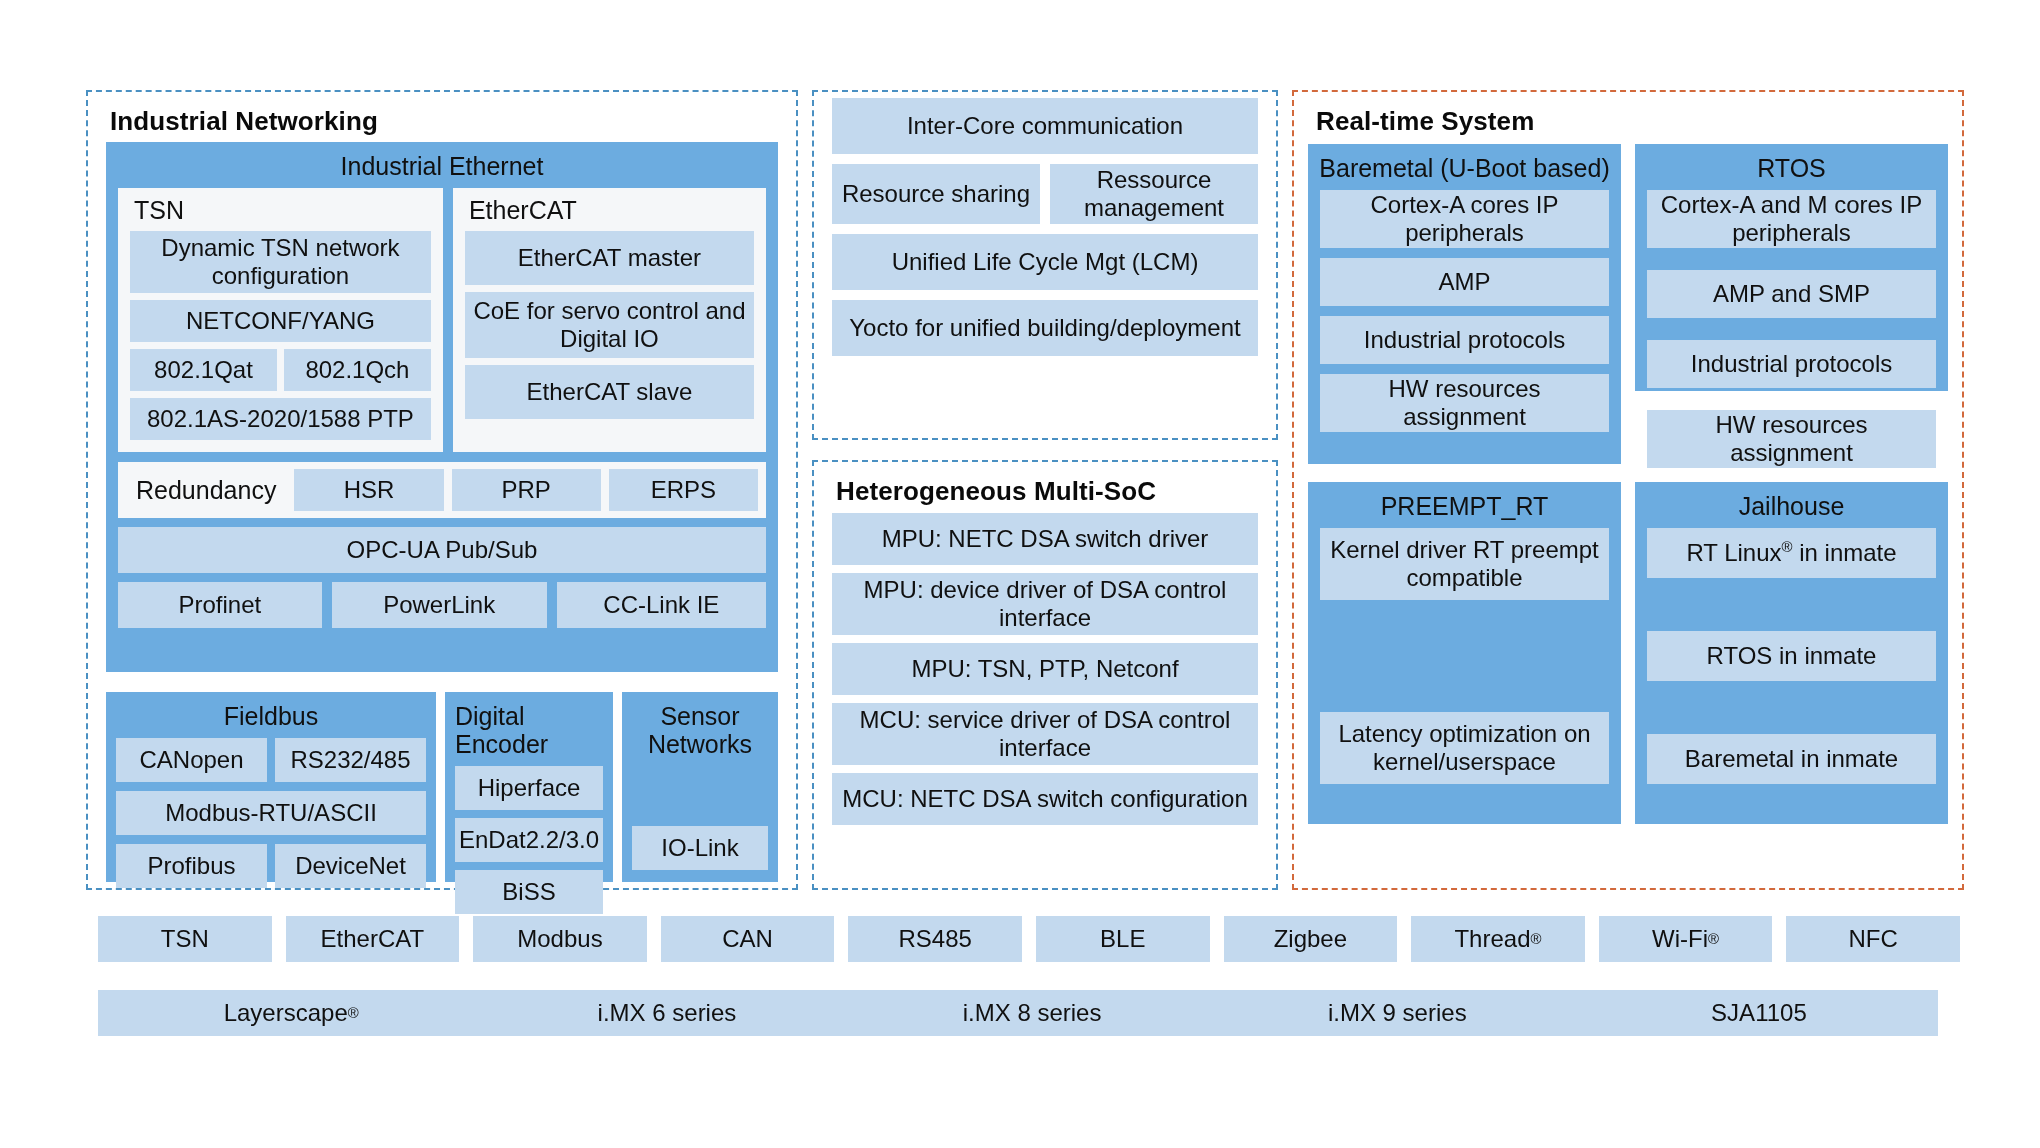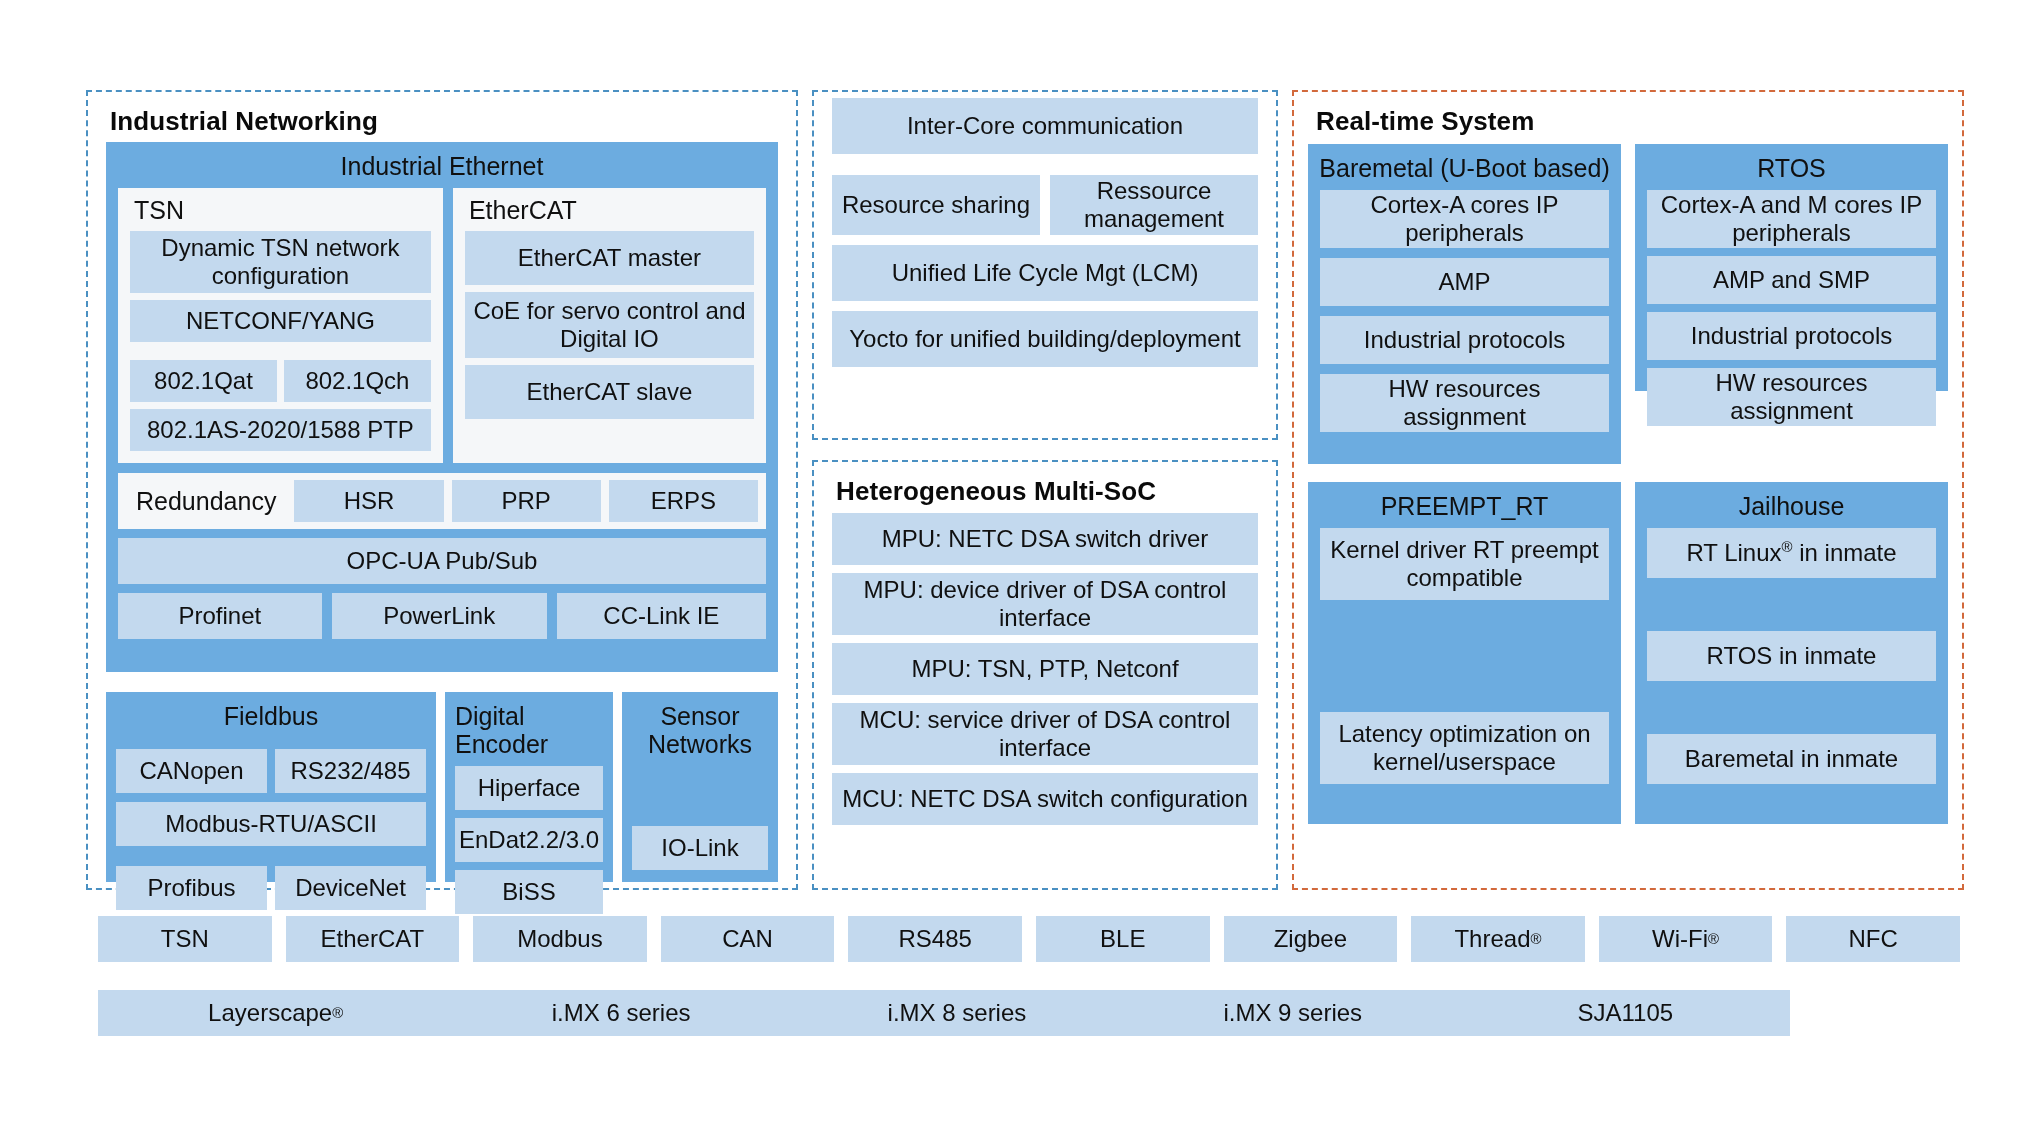--- a/index.html
+++ b/index.html
@@ -53,21 +53,21 @@
     color:#101010;
     font-size:24px;
     display:flex;
     align-items:center;
     justify-content:center;
     text-align:center;
     line-height:1.16;
     padding:4px 6px;
   }
 
-  .row { display:flex;margin-top:11px; }
+  .row { display:flex; }
 
   sup { font-size:0.62em; vertical-align:super; line-height:0; }
 
   
   #p-networking { left:86px;  top:90px;  width:712px; height:800px; }
   #p-multicore  { left:812px; top:90px;  width:466px; height:350px; }
   #p-multisoc   { left:812px; top:460px; width:466px; height:430px; }
   #p-realtime   { left:1292px;top:90px;  width:672px; height:800px; }
 
   
@@ -82,21 +82,21 @@
   #fb-block { position:absolute; left:18px; top:600px; width:672px; height:190px; display:flex; gap:9px; }
   #fb-fieldbus { width:330px; }
   #fb-encoder  { width:168px; }
   #fb-sensor   { width:156px; }
 
   
   .rt-col { background:#6cace0; }
 
   
   #proto-row { position:absolute; left:98px; top:916px; width:1862px; display:flex; gap:14px; }
-  #plat-row  { position:absolute; left:98px; top:990px; width:1692px; display:flex; gap:0;border-radius:10px; }
+  #plat-row  { position:absolute; left:98px; top:990px; width:1840px; display:flex; gap:0;border-radius:10px; }
   #proto-row .chip { height:46px; flex:1; font-size:24px; }
   #plat-row .chip  { height:46px; font-size:24px; }
 </style>
 </head>
 <body>
 
 <div class="canvas">
 
   <div class="panel" id="p-networking">
     <div class="panel-title">Industrial Networking</div>
@@ -214,21 +214,21 @@
         <div class="stack" style="gap:10px;padding:0 12px 12px 12px">
           <div class="chip" style="height:58px">Cortex-A cores IP peripherals</div>
           <div class="chip" style="height:48px">AMP</div>
           <div class="chip" style="height:48px">Industrial protocols</div>
           <div class="chip" style="height:58px">HW resources assignment</div>
         </div>
       </div>
 
       <div class="rt-col" style="width:313px;height:247px">
         <div class="bluebox-title">RTOS</div>
-        <div class="stack" style="gap:8px;padding:0 12px 12px 12px">
+        <div class="stack" style="gap:22px;padding:0 12px 12px 12px">
           <div class="chip" style="height:58px">Cortex-A and M cores IP peripherals</div>
           <div class="chip" style="height:48px">AMP and SMP</div>
           <div class="chip" style="height:48px">Industrial protocols</div>
           <div class="chip" style="height:58px">HW resources assignment</div>
         </div>
       </div>
     </div>
 
     <div style="position:absolute;left:14px;top:390px;width:640px;display:flex;gap:14px">
 

